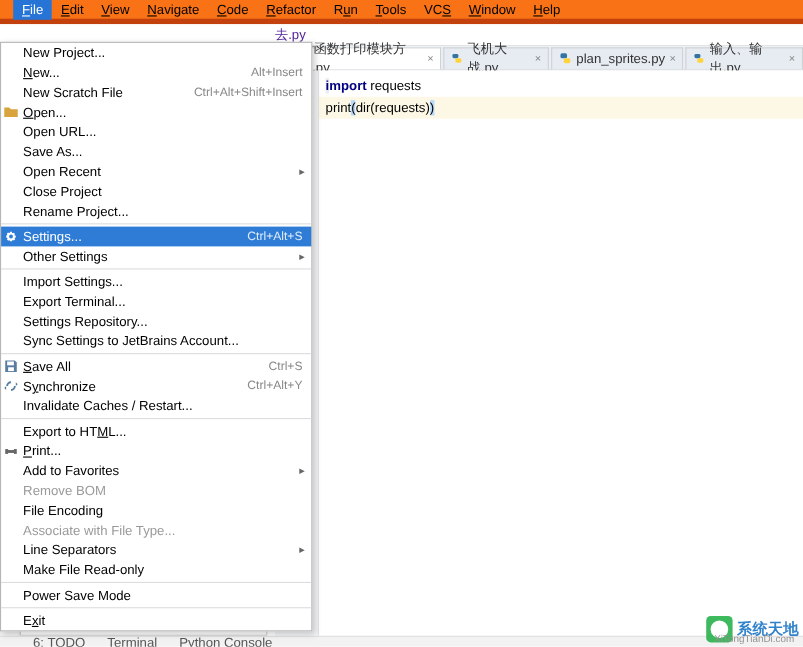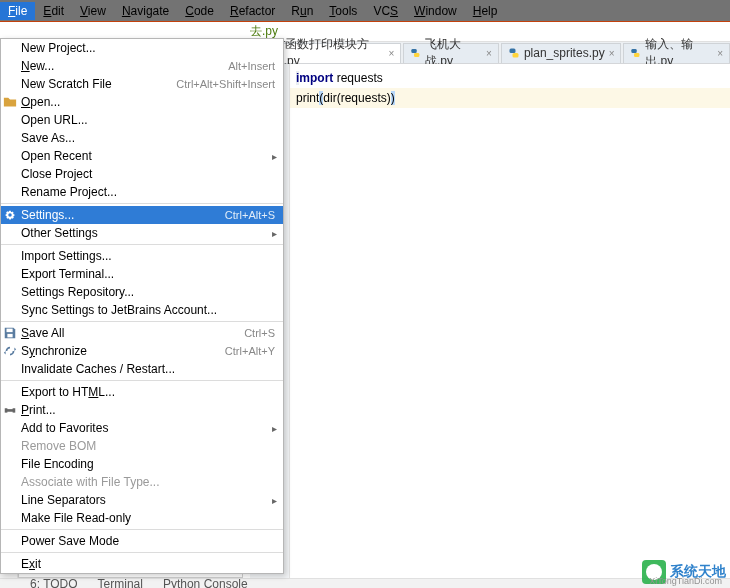--- a/index.html
+++ b/index.html
@@ -1,21 +1,21 @@
 <!DOCTYPE html>
 <html><head>
 <meta charset="utf-8">
 <style>
   * { margin: 0; padding: 0; box-sizing: border-box; font-family: "Segoe UI", Tahoma, sans-serif; font-size: 12px; }
   body { width: 730px; height: 588px; background: #fff; overflow: hidden; position: relative; }
-  .menubar { display: flex; align-items: center; height: 22px; background: #737373; border-bottom: 1px solid #c2410c; padding: 0 0; }
+  .menubar { display: flex; align-items: center; height: 22px; background: #f97316; border-bottom: 5px solid #c2410c; padding: 0 12px; }
   .menubar .mitem { padding: 2px 8px; cursor: default; color: #000; }
   .menubar .mitem.active { background: #2675d6; color: #fff; }
   .mitem u { text-decoration: underline; }
-  .breadcrumb { display: flex; align-items: center; height: 20px; background: #fff; border-bottom: 1px solid #e0e0e0; padding-left: 250px; color: #4d7c0f; }
+  .breadcrumb { display: flex; align-items: center; height: 20px; background: #fff; border-bottom: 1px solid #e0e0e0; padding-left: 250px; color: #4c1d95; }
   .tabbar { display: flex; align-items: center; height: 22px; background: #eceff2; border-bottom: 1px solid #d4d6d9; padding-left: 250px; gap: 2px; }
   .tab { display: flex; align-items: center; gap: 4px; height: 20px; padding: 0 6px; background: #e6ecf2; border: 1px solid #cfd3d7; border-bottom: none; color: #333; }
   .tab.active { background: #fff; }
   .tab .ficon { width: 12px; height: 12px; }
   .tab .x { color: #888; font-size: 10px; }
   .main { position: absolute; top: 64px; left: 0; right: 0; bottom: 10px; }
   .gutter { position: absolute; top: 0; bottom: 0; left: 250px; width: 40px; background: #f2f4f6; border-right: 1px solid #e3e3e3; }
   .editor { position: absolute; top: 0; bottom: 0; left: 290px; right: 0; background: #fff; font-family: "Consolas", "Courier New", monospace; font-size: 13px; padding: 4px 0; }
   .codeline { padding: 0 6px; line-height: 20px; white-space: pre; }
   .kw { color: #000080; font-weight: bold; }

